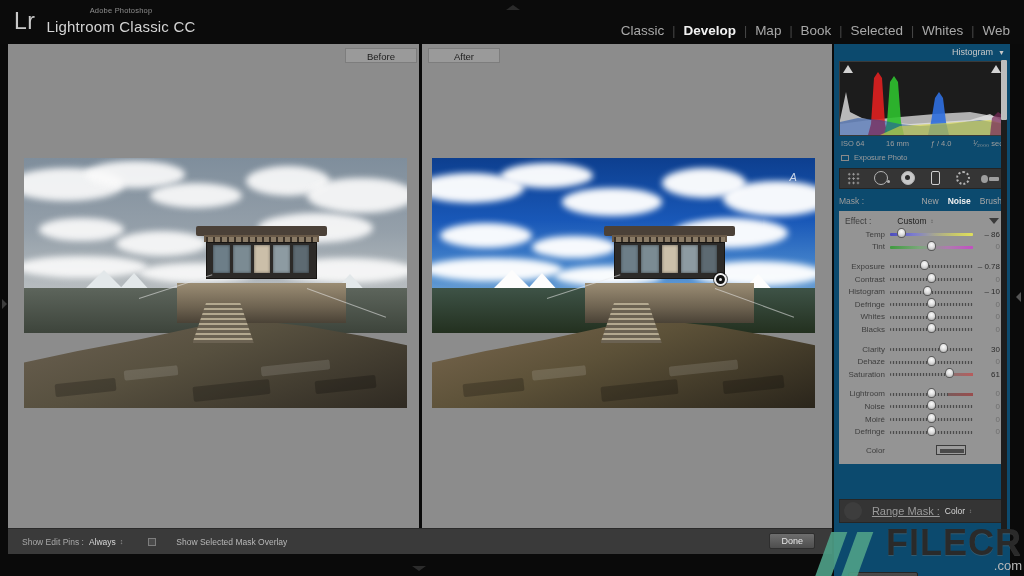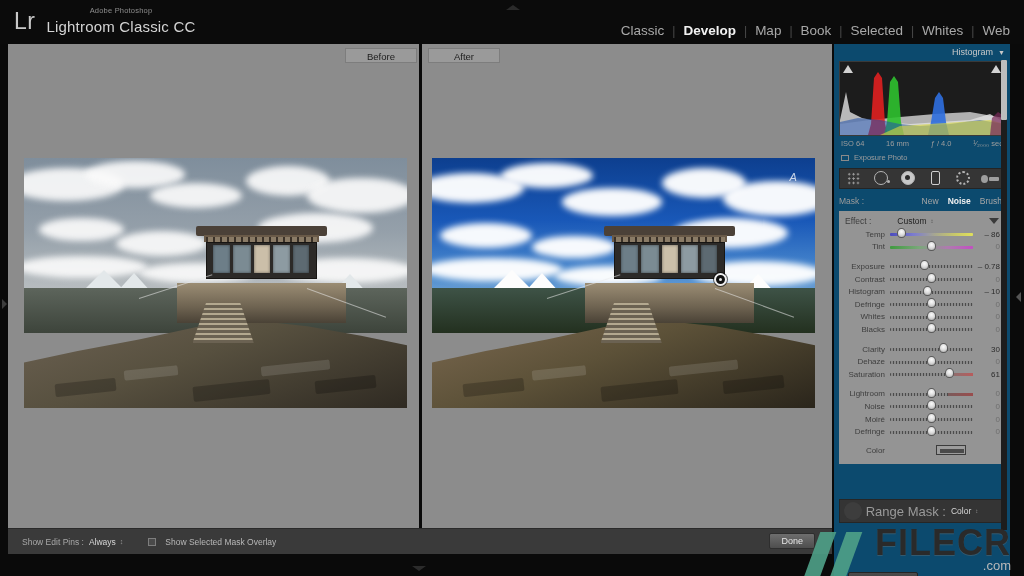--- a/index.html
+++ b/index.html
@@ -181,21 +181,21 @@
     background: #3a3a3a; border-top: 1px solid #2a2a2a;
     display: flex; align-items: center;
   }
   .bb-label { color: #a8a8a8; font-size: 8.5px; margin-left: 14px; }
   .bb-value { color: #d6d6d6; font-size: 8.5px; margin-left: 5px; }
   .bb-caret { color: #9a9a9a; font-size: 7px; margin-left: 4px; letter-spacing: -1px; }
   .bb-check {
     width: 8px; height: 8px; border: 1px solid #7e7e7e; background: #4a4a4a;
     margin-left: 26px;
   }
-  .bb-check-label { color: #b8b8b8; font-size: 8.5px; margin-left: 9px; }
+  .bb-check-label { color: #b8b8b8; font-size: 8.5px; margin-left: 20px; }
   .done-btn {
     position: absolute; right: 17px; top: 4px; padding: 2px 11px;
     background: linear-gradient(to bottom,#6e6e6e,#4e4e4e);
     border: 1px solid #2e2e2e; border-radius: 2px;
     color: #e6e6e6; font-size: 9px;
   }
   .bottom-triangle {
     position: absolute; left: 412px; top: 566px;
     width: 0; height: 0; border-left: 7px solid transparent;
     border-right: 7px solid transparent; border-top: 5px solid #2b2b2b;
@@ -331,42 +331,42 @@
 
   .range-row {
     position: absolute; left: 5px; right: 5px; top: 455px; height: 24px;
     background: #343434; border: 1px solid #262626;
     display: flex; align-items: center; justify-content: center;
   }
   .range-circle {
     position: absolute; left: 4px; top: 2px; width: 18px; height: 18px;
     border-radius: 50%; background: #3d3d3d;
   }
-  .range-lbl { color: #9a9a9a; font-size: 13px; }
+  .range-lbl { color: #9a9a9a; font-size: 11px; text-decoration: underline; }
   .range-val { color: #d8d8d8; font-size: 8.5px; margin-left: 5px; }
   .range-caret { color: #8a8a8a; font-size: 6px; margin-left: 4px; }
 
   .prev-btn {
     position: absolute; left: 14px; top: 528px; width: 70px; height: 18px;
     background: linear-gradient(to bottom,#4b4b4b,#343434);
     border: 1px solid #242424; border-radius: 2px;
     color: #c6c6c6; font-size: 9px; text-align: center; line-height: 17px;
   }
 
   .rscroll {
     position: absolute; right: 3px; top: 16px; width: 6px; height: 60px;
     background: #bdbdbd; border-radius: 1px;
   }
   .rscroll-track {
     position: absolute; right: 3px; top: 16px; width: 6px; height: 470px;
     background: #1d1d1d;
   }
 
   
-  .filecr { position: absolute; right: 13px; bottom: 4px; pointer-events: none; }
+  .filecr { position: absolute; right: 2px; bottom: 4px; pointer-events: none; }
   .filecr-main {
     color: #2a2a2a; font-size: 36px; font-weight: bold; letter-spacing: 1px;
     line-height: 34px; text-shadow: 0 1px 0 rgba(120,120,120,.35);
   }
   .filecr-dot { color: #b9b9b9; font-size: 13px; text-align: right; line-height: 12px; }
   .slash {
     position: absolute; width: 16px; height: 62px; background: #4e9e87;
     transform: skewX(-20deg); opacity: .92;
   }
   .slash.s1 { left: -66px; top: 6px; }

